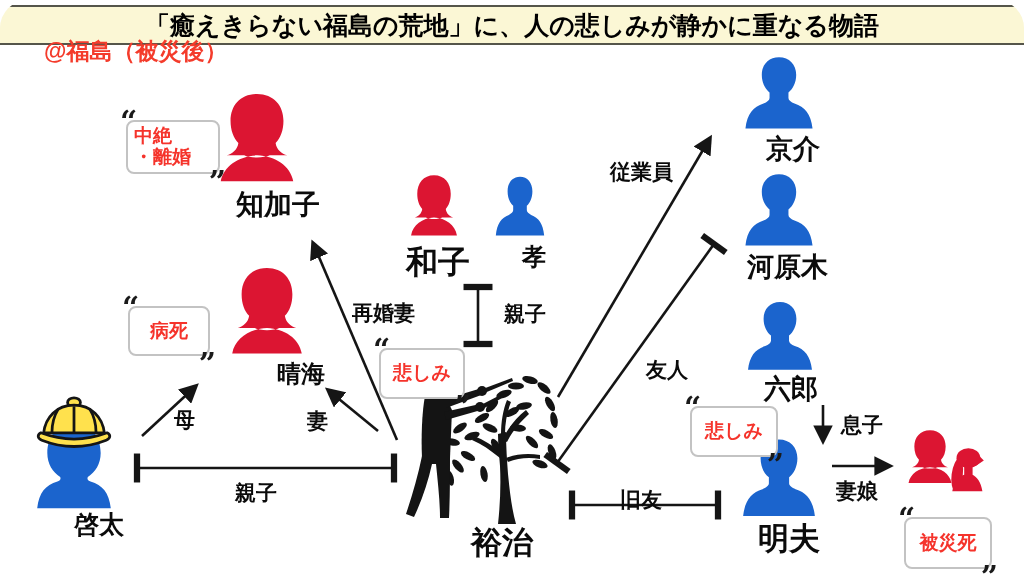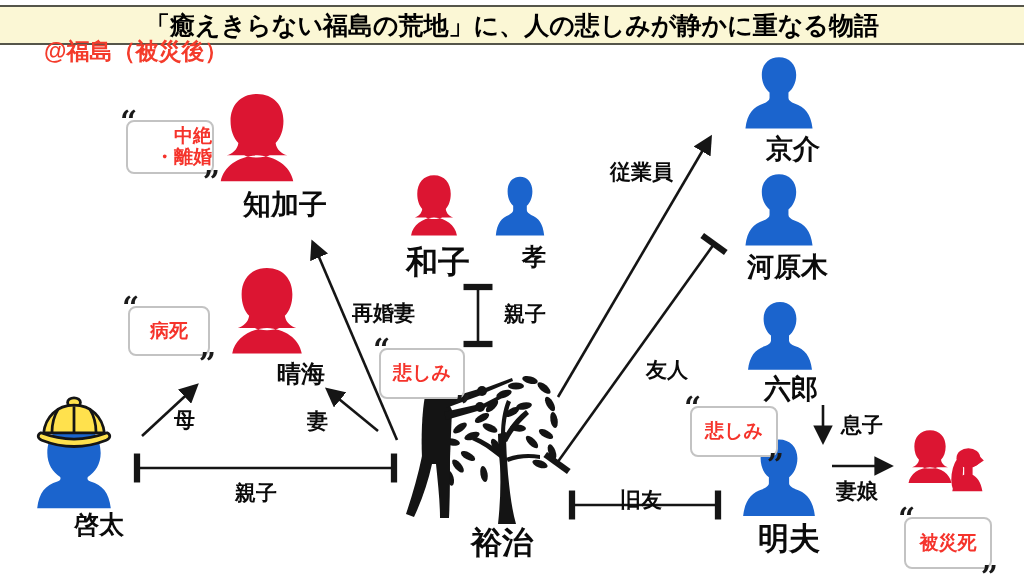--- a/index.html
+++ b/index.html
@@ -1,17 +1,17 @@
 <!DOCTYPE html>
 <html><head>
 <meta charset="utf-8">
 <style>
   html,body{margin:0;padding:0;background:#fff;}
   .stage{position:relative;width:1024px;height:576px;background:#ffffff;overflow:hidden;
-         font-family:"Liberation Sans",sans-serif;}
+         font-family:"Liberation Sans",sans-serif;border-radius:28px;}
   .titlebar{position:absolute;left:0;top:5px;width:1024px;height:36px;background:#FBF7D5;
             border-top:2px solid #55554a;border-bottom:2px solid #55554a;
             display:flex;align-items:center;justify-content:center;
             font-size:25px;font-weight:bold;color:#000;white-space:nowrap;}
   .loc{position:absolute;left:44px;top:36px;font-size:23px;font-weight:bold;color:#F43B2B;}
   .lines{position:absolute;left:0;top:0;width:1024px;height:576px;}
   .char{position:absolute;}
   .char svg{display:block;}
   .cname{position:absolute;font-weight:bold;color:#0b0b0b;text-align:right;white-space:nowrap;}
   .rel{position:absolute;font-weight:bold;color:#0b0b0b;font-size:21px;white-space:nowrap;}
@@ -126,21 +126,21 @@
       <line x1="823" y1="405" x2="823" y2="441" marker-end="url(#mArrow)"></line>
       <line x1="832" y1="466" x2="890" y2="466" marker-end="url(#mArrow)"></line>
     </g>
   </svg>
 
   <div class="char" style="left:208px;top:92px">
     <svg width="98" height="96" viewBox="0 0 100 100" preserveAspectRatio="none">
         <use class="female" href="#sym-female"></use>
       </svg>
   </div>
-  <div class="cname" style="left:202px;top:186px;width:125px;font-size:28px">知加子</div>
+  <div class="cname" style="left:195px;top:186px;width:125px;font-size:28px">知加子</div>
 
   <div class="char" style="left:220px;top:266px">
     <svg width="94" height="94" viewBox="0 0 100 100" preserveAspectRatio="none">
         <use class="female" href="#sym-female"></use>
       </svg>
   </div>
   <div class="cname" style="left:210px;top:358px;width:115px;font-size:24px">晴海</div>
 
   <div class="char" style="left:28px;top:396px">
     <svg width="92" height="116" viewBox="0 0 100 126" preserveAspectRatio="none">
@@ -202,21 +202,21 @@
     <svg width="58" height="58" viewBox="0 0 100 100" preserveAspectRatio="none">
         <use class="female" href="#sym-female"></use>
       </svg>
   </div>
   <div class="char" style="left:946px;top:444px">
     <svg width="42" height="62" viewBox="0 0 60 105" preserveAspectRatio="none">
         <use class="female" href="#sym-girl"></use>
       </svg>
   </div>
 
-  <div class="qbox" style="left:126px;top:120px;width:84px;height:50px;align-items:flex-end;padding-left:0">
+  <div class="qbox" style="left:126px;top:120px;width:84px;height:50px;align-items:flex-start;padding-left:6px">
     <span>中絶</span>
     <span>・離婚</span>
   </div>
   <div class="qbox" style="left:128px;top:306px;width:78px;height:46px">
     <span>病死</span>
   </div>
   <div class="qbox" style="left:379px;top:348px;width:82px;height:47px">
     <span>悲しみ</span>
   </div>
   <div class="qbox" style="left:690px;top:406px;width:84px;height:47px">

